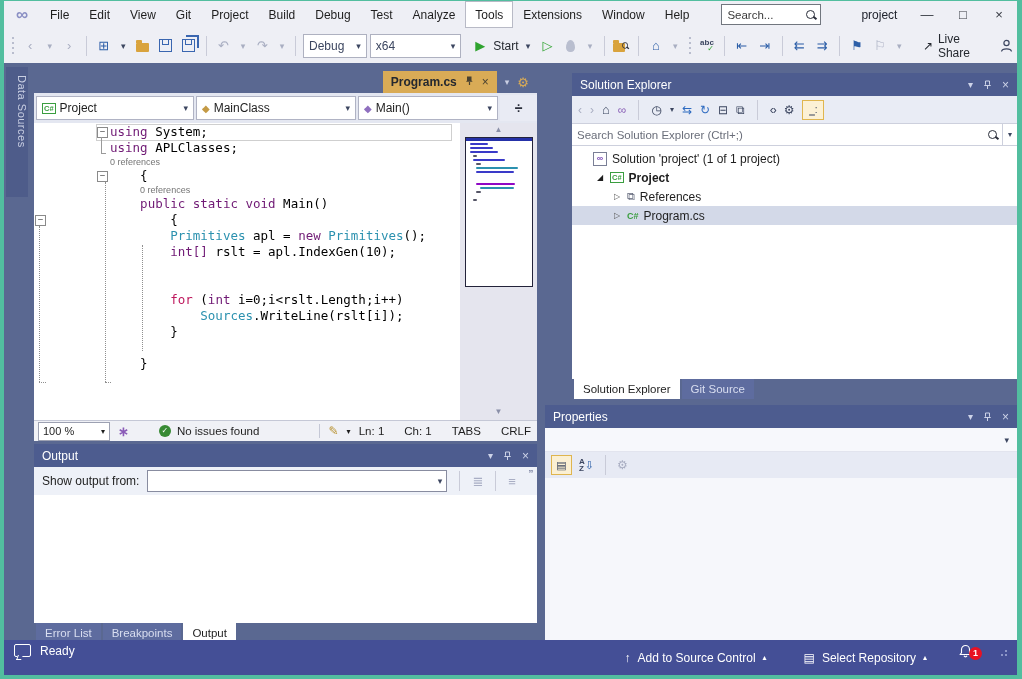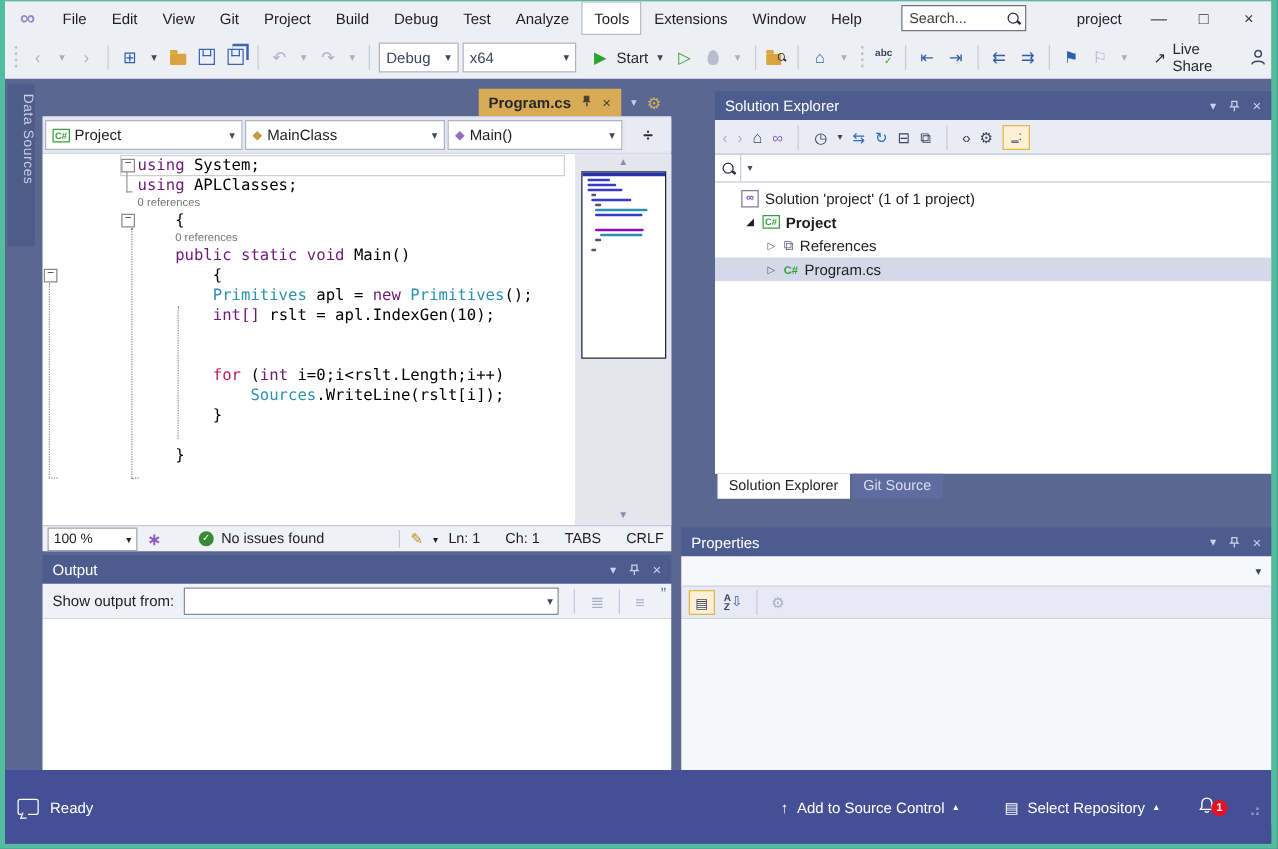--- a/index.html
+++ b/index.html
@@ -126,30 +126,30 @@
   .se-search .magwrap{width:20px;display:flex;justify-content:center;}
   .se-search .dd{width:14px;border-left:1px solid #CDD0DD;text-align:center;font-size:8px;color:#3C4660;align-self:stretch;display:flex;align-items:center;justify-content:center;}
   .se-tree{flex:1;background:#fff;font-size:12px;color:#1E1E1E;padding-top:3px;overflow:hidden;}
   .tree-row{height:19px;display:flex;align-items:center;gap:5px;}
   .tree-row.selected{background:#D3D9E8;}
   .tree-row .exp{width:10px;font-size:8px;color:#5A5A5A;text-align:center;}
   .sol-ic{width:12px;height:12px;border:1px solid #7A7F96;background:#fff;font-size:9px;line-height:11px;text-align:center;color:#7C4CB8;font-weight:bold;}
   .cs-txt{color:#3A9E3F;font-size:9px;font-weight:bold;}
   .ref-ic{color:#5F6578;font-size:11px;}
   .se-tabs{height:22px;display:flex;align-items:flex-start;gap:2px;}
-  .props-group{margin-top:21px;height:238px;display:flex;flex-direction:column;}
+  .props-group{margin-top:4px;height:238px;display:flex;flex-direction:column;}
   .props-combo{height:23px;background:#F7F8FC;display:flex;align-items:center;justify-content:flex-end;padding-right:8px;font-size:9px;color:#3C4660;border-bottom:1px solid #E2E4EE;}
   .props-toolbar{height:26px;background:#E7EAF4;display:flex;align-items:center;padding:0 6px;gap:7px;}
   .cat-ic{width:19px;height:18px;background:#FBF0D3;border:1px solid #DFB54F;display:inline-flex;align-items:center;justify-content:center;font-size:11px;color:#3C4660;}
   .az-ic{display:inline-flex;align-items:center;font-size:8px;font-weight:bold;color:#3C4660;line-height:7px;}
   .az-ic .arrow{color:#2D5FA8;font-size:11px;font-weight:normal;}
   .props-body{flex:1;background:#F6F7FB;}
 
   
-  .statusbar{position:absolute;left:0;right:0;bottom:0;height:27px;background:#444F96;color:#fff;display:flex;align-items:center;font-size:12px;padding:16px 10px;gap:9px;}
+  .statusbar{position:absolute;left:0;right:0;bottom:0;height:27px;background:#444F96;color:#fff;display:flex;font-size:12px;padding:4px 10px;gap:9px;}
   .bubble{width:15px;height:11px;border:1.3px solid #fff;border-radius:2px;position:relative;display:inline-block;}
   .bubble::after{content:'';position:absolute;left:2px;bottom:-4px;width:4px;height:4px;background:#444F96;border-left:1.3px solid #fff;border-bottom:1.3px solid #fff;transform:skewX(-20deg);}
   .sb-group{display:flex;align-items:center;gap:7px;}
   .sb-chev{font-size:8px;}
   .bell-wrap{position:relative;width:22px;height:18px;}
   .badge{position:absolute;right:-2px;top:3px;width:13px;height:13px;background:#E81123;border-radius:50%;color:#fff;font-size:9px;font-weight:bold;text-align:center;line-height:13px;}
   .grip{width:12px;height:12px;margin-left:6px;position:relative;}
   .grip i{position:absolute;width:2px;height:2px;background:#8C96C8;}
 </style>
 </head>
@@ -440,20 +440,21 @@
           <span class="se-ic blue">⇆</span>
           <span class="se-ic blue">↻</span>
           <span class="se-ic">⊟</span>
           <span class="se-ic">⧉</span>
           <span class="tb-sep"></span>
           <span class="se-ic" style="letter-spacing:-1px;">‹›</span>
           <span class="se-ic">⚙</span>
           <span class="se-hl">‗:</span>
         </div>
         <div class="se-search">
+          <span class="txt">Search Solution Explorer (Ctrl+;)</span>
           <span class="magwrap">
               <span class="mag"></span>
             </span>
           <span class="dd">▾</span>
         </div>
         <div class="se-tree" id="se-tree">
             <div class="tree-row" style="padding-left: 6px;">
               <span class="exp"></span>
               <span class="sol-ic">∞</span>
               <span>Solution 'project' (1 of 1 project)</span>

